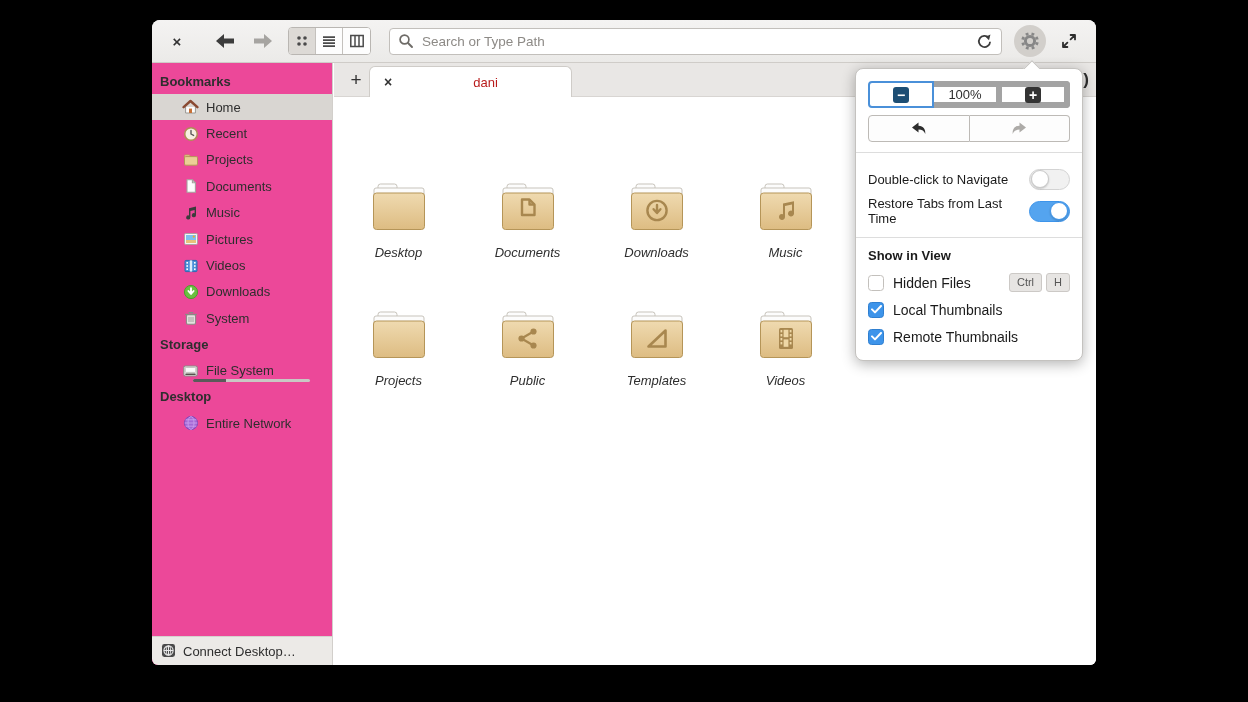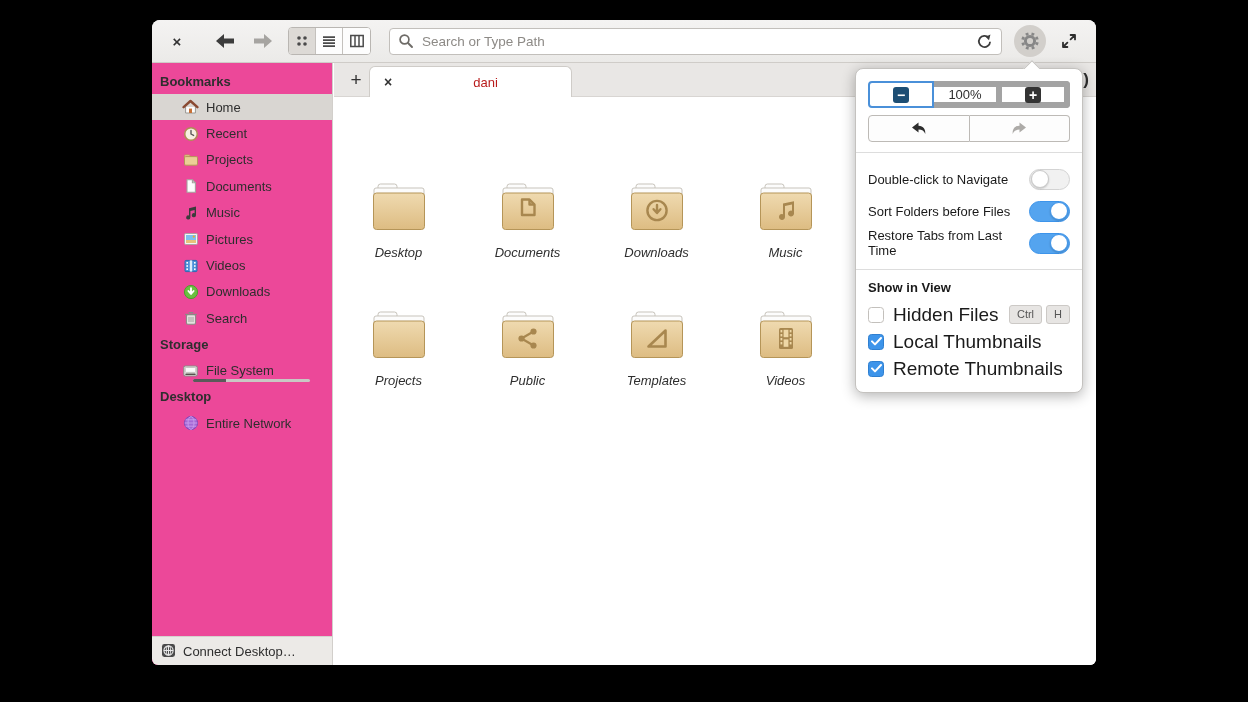--- a/index.html
+++ b/index.html
@@ -77,21 +77,21 @@
   .switch.on{background:#54a4ef;border:1px solid #3d94ea;}
   .switch .knob{position:absolute;top:0.5px;width:18px;height:18px;border-radius:50%;background:#fff;
     border:1px solid #c9c9c9;box-shadow:0 1px 2px rgba(0,0,0,.18);}
   .switch.off .knob{left:1px;}
   .switch.on .knob{right:1px;border-color:#3d94ea;}
   .pop-header{font-size:13px;font-weight:bold;color:#1a1a1a;margin:2px 0 6px;}
   .check-row{display:flex;align-items:center;height:27px;}
   .checkbox{width:16px;height:16px;border-radius:3.5px;margin-right:9px;flex:none;display:flex;align-items:center;justify-content:center;}
   .checkbox.unchecked{background:#fff;border:1px solid #c3c0bc;}
   .checkbox.checked{background:#3d94ea;border:1px solid #2f7fd0;}
-  .check-row .c-label{flex:1;font-size:19px;color:#1a1a1a;}
+  .check-row .c-label{flex:1;font-size:14px;color:#1a1a1a;}
   .keycaps{display:flex;gap:4px;}
   .keycap{background:#e7e5e3;border:1px solid #ccc9c6;border-radius:3px;font-size:11px;color:#555;padding:2px 7px;line-height:1.2;}
 </style>
 </head>
 <body>
 
 <div class="window">
 
   <div class="headerbar">
     <div class="win-close">×</div>
@@ -249,21 +249,21 @@
           <span>Downloads</span>
         </div>
         <div class="sb-item">
           <span class="sb-ico">
             <svg width="16" height="16" viewBox="0 0 16 16">
               <rect x="3.4" y="4.6" width="9.2" height="9.6" rx="1.4" fill="#e4e2df" stroke="#8d8a86" stroke-width="1.1"></rect>
               <path d="M2.6 4.4h10.8M6.2 2.6h3.6" stroke="#8d8a86" stroke-width="1.3" stroke-linecap="round"></path>
               <path d="M6 7v5M8 7v5M10 7v5" stroke="#a5a29e" stroke-width="1"></path>
             </svg>
           </span>
-          <span>Search</span>
+          <span>System</span>
         </div>
         <div class="sb-header">Storage</div>
         <div class="sb-item">
           <span class="sb-ico">
             <svg width="17" height="16" viewBox="0 0 17 16">
               <rect x="1.8" y="3" width="13.4" height="10" rx="1.6" fill="#ececea" stroke="#8d8a86" stroke-width="1.1"></rect>
               <rect x="3.2" y="4.4" width="10.6" height="5" rx="1" fill="#fbfbfa" stroke="#b5b2ae" stroke-width=".8"></rect>
               <rect x="3.2" y="10.4" width="10.6" height="1.6" rx=".8" fill="#55524e"></rect>
             </svg>
           </span>
@@ -468,26 +468,20 @@
     </div>
     <div class="pop-sep"></div>
     <div id="pop-toggles">
         <div class="toggle-row">
           <span class="t-label">Double-click to Navigate</span>
           <span class="switch off">
             <span class="knob"></span>
           </span>
         </div>
         <div class="toggle-row">
-          <span class="t-label">Sort Folders before Files</span>
-          <span class="switch on">
-            <span class="knob"></span>
-          </span>
-        </div>
-        <div class="toggle-row">
           <span class="t-label">Restore Tabs from Last Time</span>
           <span class="switch on">
             <span class="knob"></span>
           </span>
         </div>
       </div>
     <div class="pop-sep"></div>
     <div class="pop-header">Show in View</div>
     <div id="pop-checks">
         <div class="check-row">

